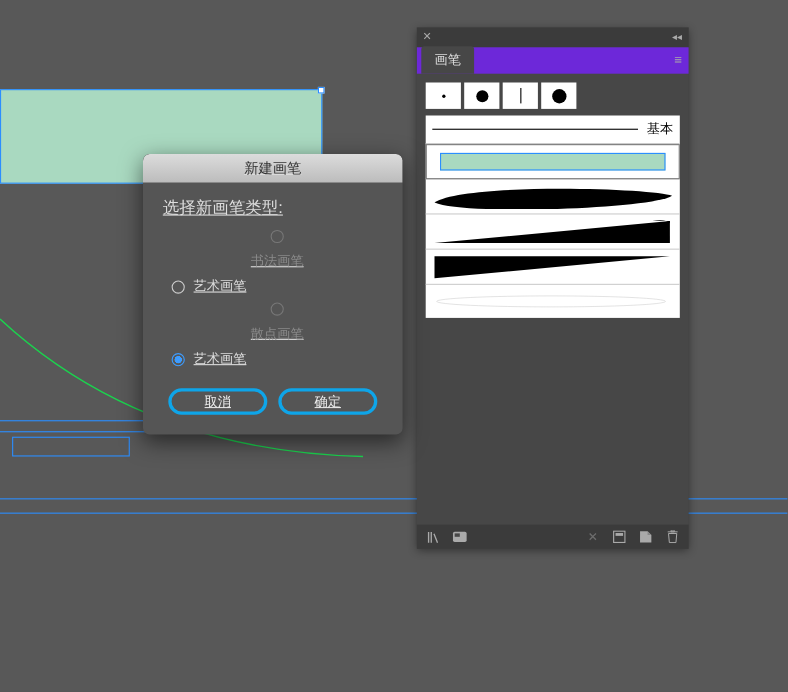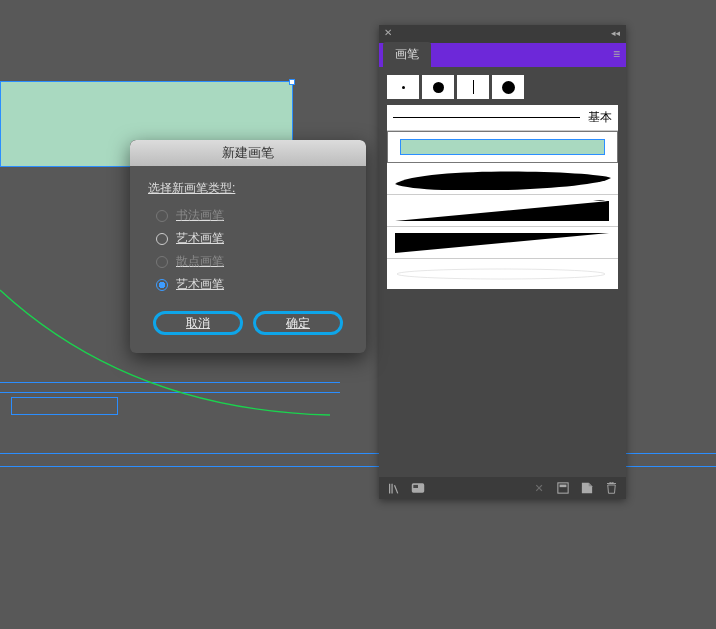--- a/index.html
+++ b/index.html
@@ -138,28 +138,28 @@
   .dialog-title {
     height: 26px;
     background: linear-gradient(#dcdcdc,#bcbcbc);
     color: #333;
     font-size: 13px;
     display: flex; align-items: center; justify-content: center;
     border-top-left-radius: 6px;
     border-top-right-radius: 6px;
   }
   .dialog-body { padding: 14px 18px 18px; }
-  .dlg-label { color: #ddd; font-size: 12px; margin-bottom: 10px; display: block; }
+  .dlg-label { color: #ddd; font-size: 15px; margin-bottom: 10px; display: block; }
   .radio-row {
     display: flex; align-items: center; gap: 8px;
     margin: 6px 0 6px 8px;
     font-size: 12px;
     cursor: pointer;
   }
-  .radio-row.disabled { color: #8a8a8a; cursor: default; }
+  .radio-row.disabled { color: #8a8a8a; cursor: default; flex-direction: column; }
   .radio {
     width: 12px; height: 12px;
     border: 1.5px solid #ccc;
     border-radius: 50%;
     display: inline-flex; align-items: center; justify-content: center;
     flex-shrink: 0;
     background: #555;
   }
   .radio-row.disabled .radio { border-color: #777; }
   .radio.checked {

